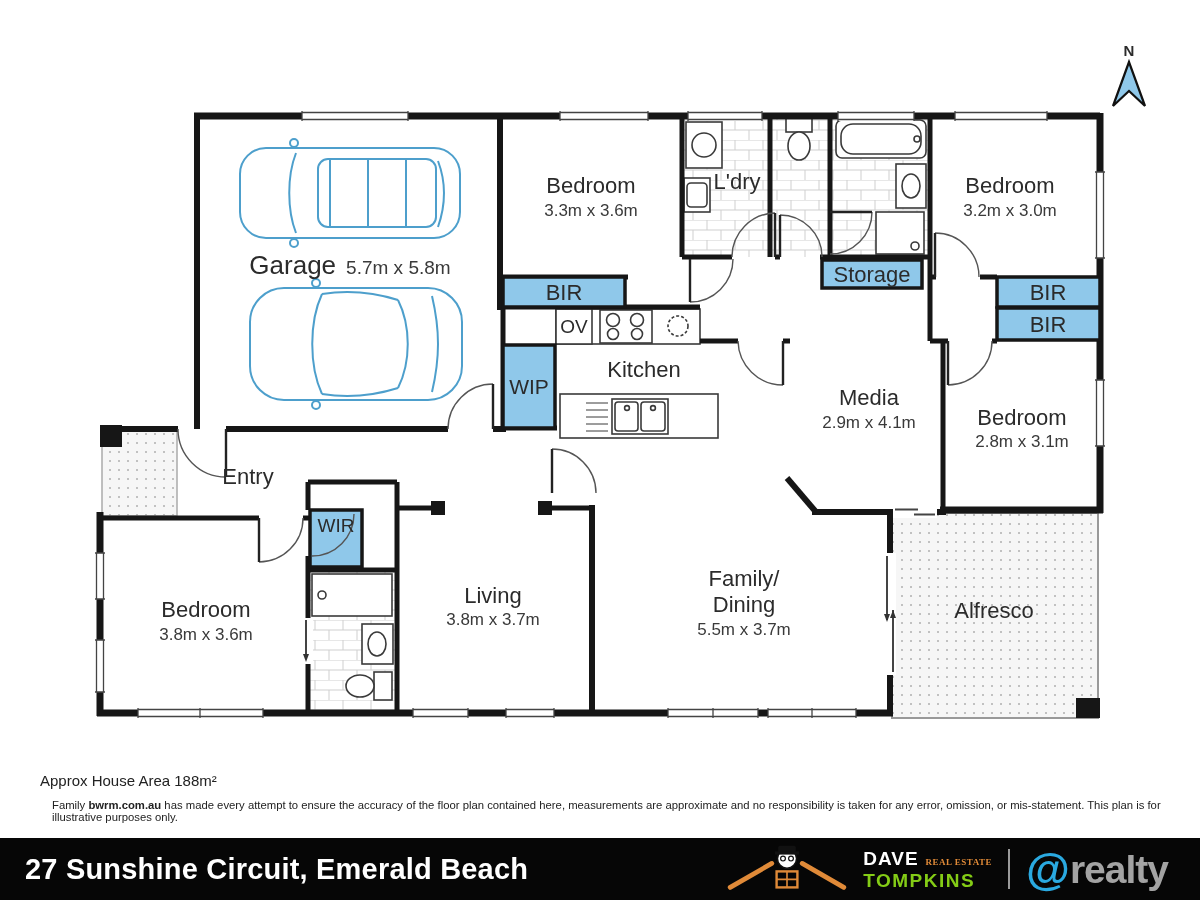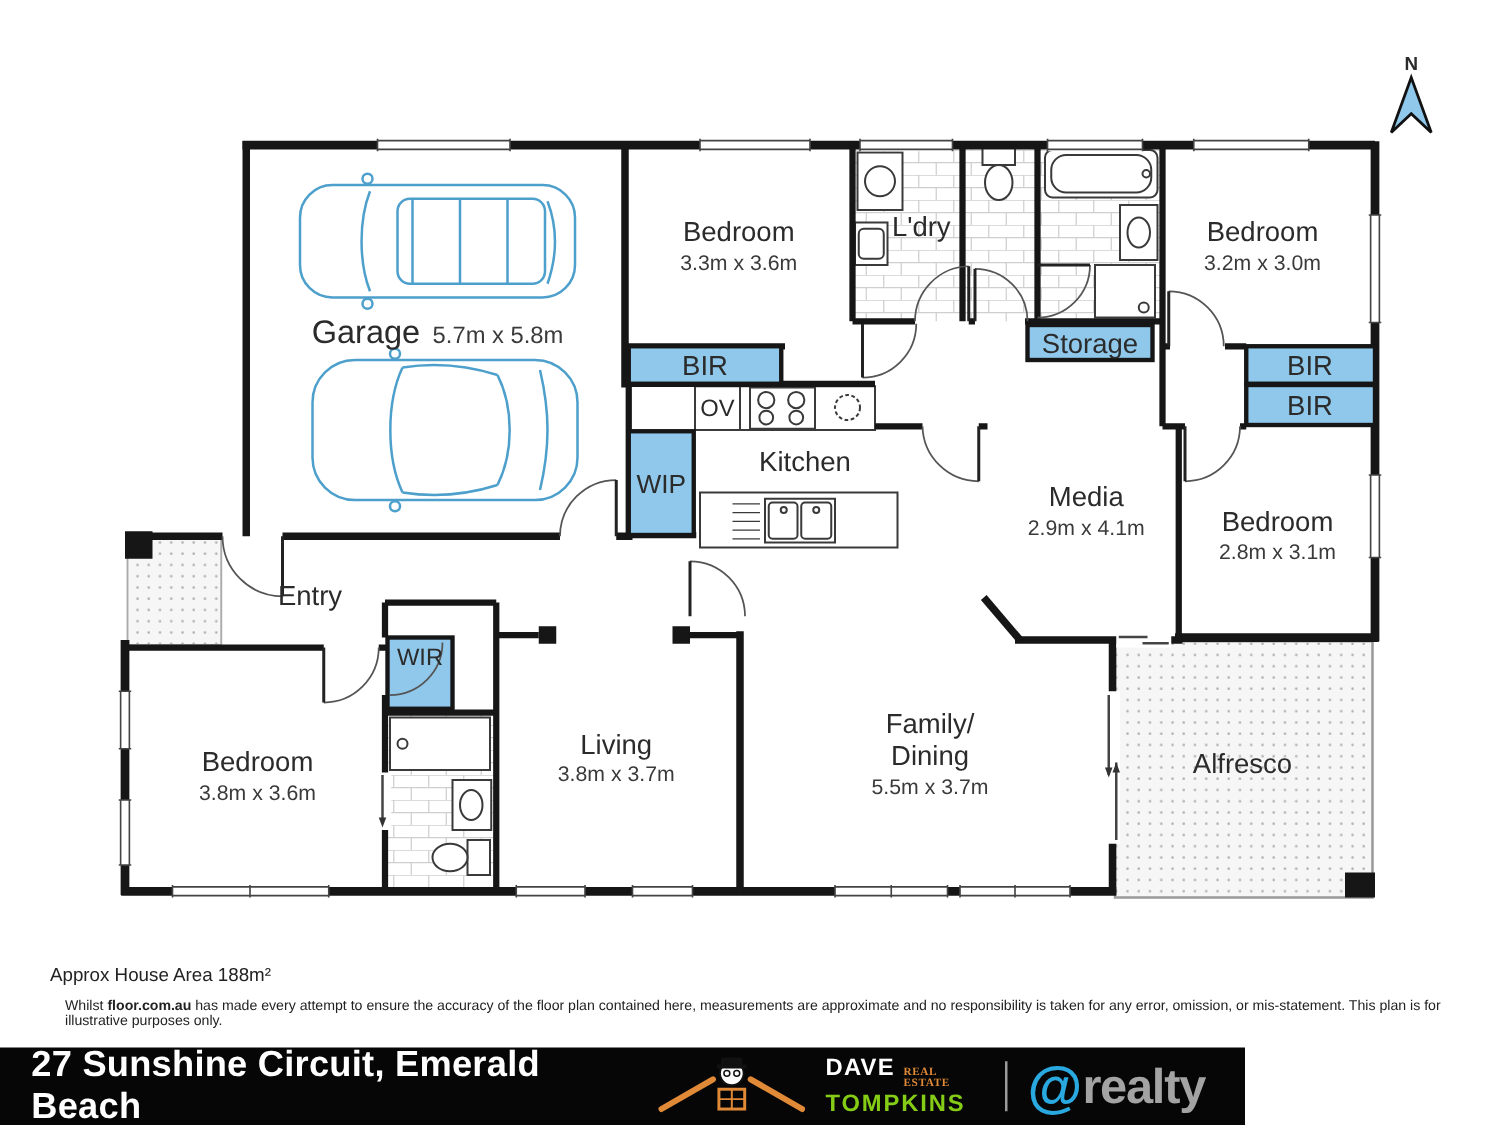--- a/index.html
+++ b/index.html
@@ -5,21 +5,21 @@
   html,body{margin:0;padding:0;background:#fff;}
   #page{position:relative;width:1200px;height:900px;background:#ffffff;overflow:hidden;
         font-family:"Liberation Sans", sans-serif;}
   svg text{fill:#2b2b2b;}
   .room-name{font-size:22px;}
   .room-dims{font-size:17px;fill:#3a3a3a;}
   .closet-label{font-size:22px;}
   .footer-area{position:absolute;left:40px;top:772px;font-size:15px;color:#222;}
   .footer-disclaimer{position:absolute;left:52px;top:799px;font-size:11.3px;color:#222;width:1110px;}
   .footer-disclaimer b{font-weight:bold;}
-  #banner{position:absolute;left:0;top:838px;width:996px;height:62px;background:#060606;
+  #banner{position:absolute;left:0;top:838px;width:1200px;height:62px;background:#060606;
           display:flex;align-items:center;justify-content:space-between;}
   .address{color:#fff;font-size:29px;font-weight:bold;margin-left:25px;letter-spacing:.2px;}
   .logo-group{display:flex;align-items:center;gap:16px;margin-right:32px;}
   .dt-logo{display:flex;align-items:center;gap:16px;}
   .dt-text{display:flex;flex-direction:column;line-height:1;}
   .dt-row1{display:flex;align-items:baseline;gap:7px;}
   .dt-name{color:#fff;font-weight:bold;font-size:19px;letter-spacing:1px;}
   .dt-tag{color:#E08A38;font-weight:bold;font-size:9px;letter-spacing:.5px;font-family:Liberation Serif, serif;}
   .dt-name2{color:#84cc16;font-weight:bold;font-size:19px;letter-spacing:1.5px;margin-top:3px;}
   .sep{width:2px;height:40px;background:#9a9a9a;}
@@ -306,21 +306,21 @@
     <text x="574" y="333" font-size="19">OV</text>
     <text x="529" y="394" font-size="21">WIP</text>
     <text x="872" y="282" class="closet-label">Storage</text>
     <text x="1048" y="300" class="closet-label">BIR</text>
     <text x="1048" y="332" class="closet-label">BIR</text>
     <text x="336" y="532" font-size="19">WIR</text>
   </g>
 </svg>
 
 <div class="footer-area">Approx House Area 188m²</div>
-<div class="footer-disclaimer"><span>Whilst </span><b>floor.com.au</b><span> has made every attempt to ensure the accuracy of the floor plan contained here, measurements are approximate and no responsibility is taken for any error, omission, or mis-statement. This plan is for illustrative purposes only.</span></div>
+<div class="footer-disclaimer"><span>Family </span><b>bwrm.com.au</b><span> has made every attempt to ensure the accuracy of the floor plan contained here, measurements are approximate and no responsibility is taken for any error, omission, or mis-statement. This plan is for illustrative purposes only.</span></div>
 
 <div id="banner">
   <div class="address">27 Sunshine Circuit, Emerald Beach</div>
   <div class="logo-group">
     <div class="dt-logo">
       <svg width="120" height="54" viewBox="0 0 150 58">
         <path d="M4,52 L56,22 M94,22 L146,52" stroke="#E08A38" stroke-width="6" stroke-linecap="round" fill="none"></path>
         <rect x="62" y="32" width="26" height="20" fill="none" stroke="#E08A38" stroke-width="3"></rect>
         <path d="M62,42 H88 M75,32 V52" stroke="#E08A38" stroke-width="2"></path>
         <circle cx="75" cy="16" r="12" fill="#ffffff" stroke="#111" stroke-width="2"></circle>

